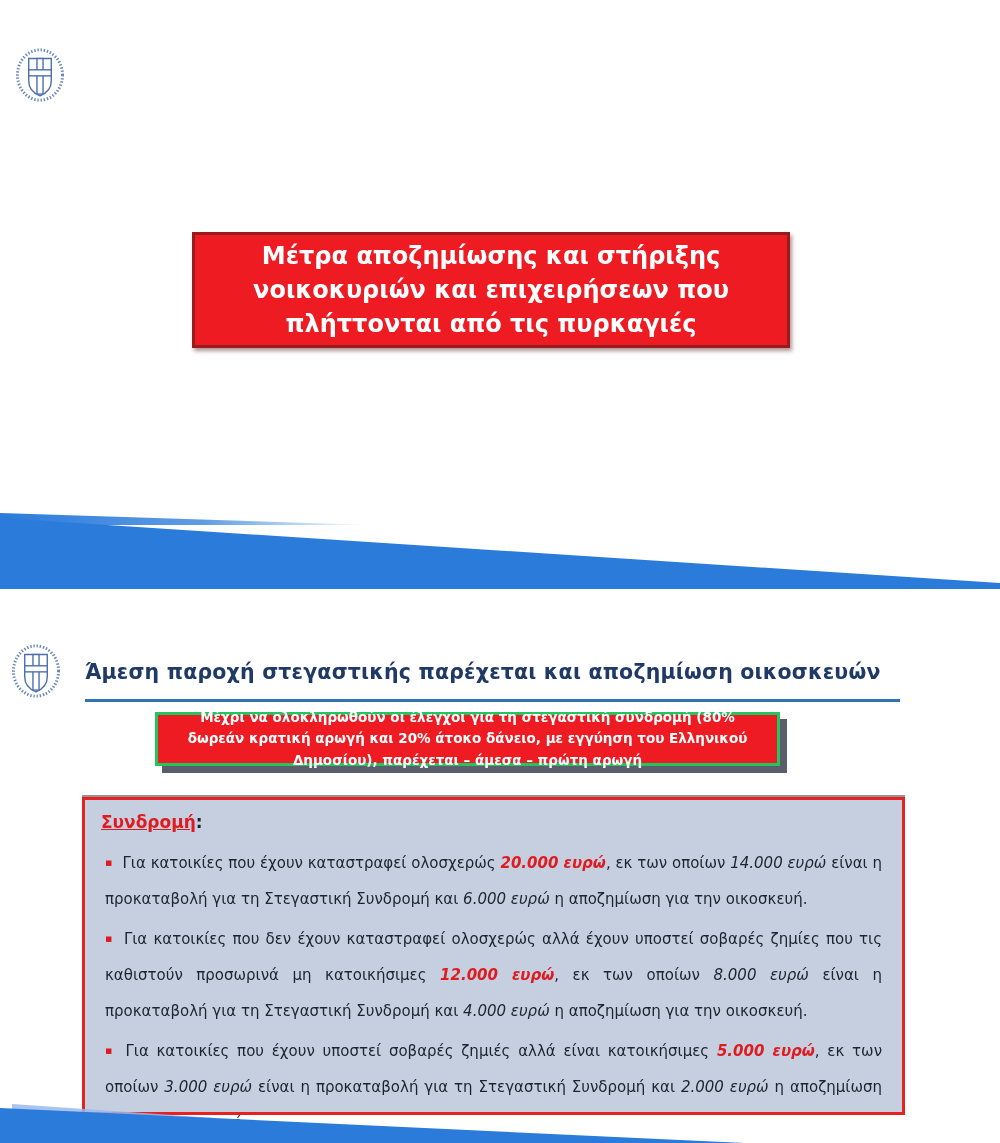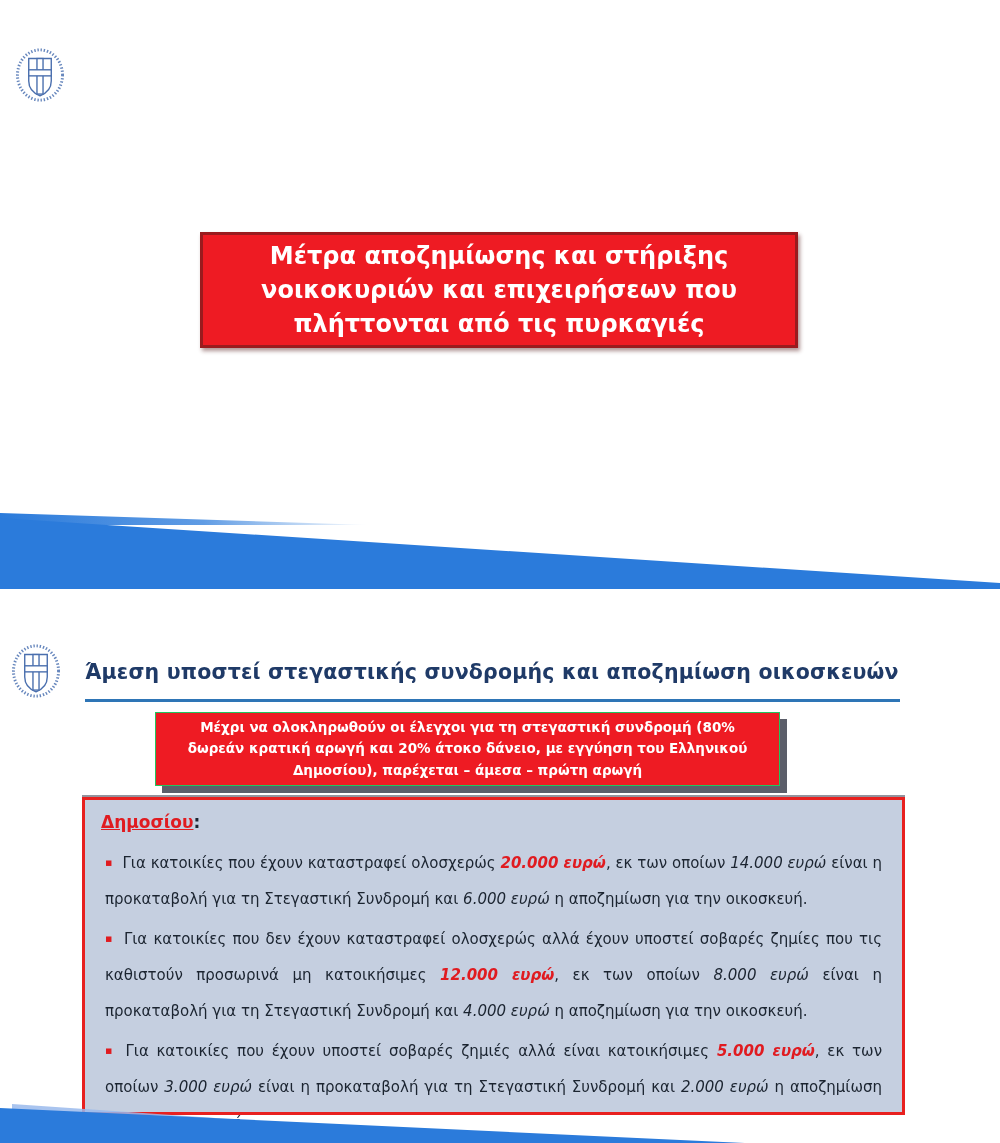--- a/index.html
+++ b/index.html
@@ -8,35 +8,35 @@
     font-family:"DejaVu Sans","Liberation Sans",sans-serif;
   }
   
   .logo{position:absolute;}
   #logo1{left:14px;top:46px;width:52px;height:58px;}
   #banner1{
     position:absolute;left:192px;top:232px;width:598px;height:116px;
     background:#ee1b23;border:3px solid #9a1b1e;box-sizing:border-box;
     display:flex;align-items:center;justify-content:center;
     color:#ffffff;font-weight:bold;font-size:24px;line-height:1.42;text-align:center;
-    padding:0 8px;box-shadow:2px 3px 4px rgba(80,20,20,.45);margin-left:8px;
+    padding:0 8px;box-shadow:2px 3px 4px rgba(80,20,20,.45);
   }
   #wedge1{position:absolute;left:0;top:505px;width:1000px;height:90px;display:block;}
   #wedge2{position:absolute;left:0;top:1100px;width:1000px;height:43px;display:block;}
   
   #logo2{left:10px;top:641px;width:52px;height:60px;}
   #title2{
     position:absolute;left:85px;top:650px;width:815px;height:44px;
     display:flex;align-items:center;
     color:#1f3a67;font-weight:bold;font-size:20.5px;letter-spacing:.2px;
   }
   #title-rule{position:absolute;left:85px;top:699px;width:815px;height:3px;background:#2e75b6;}
   #callout2{
-    position:absolute;left:155px;top:712px;width:625px;height:74px;box-sizing:border-box;
-    background:#ee1b23;border:1px solid #22c55e;
+    position:absolute;left:155px;top:712px;width:625px;height:54px;box-sizing:border-box;
+    background:#ee1b23;border:3px solid #22c55e;
     box-shadow:7px 7px 0 rgba(62,66,80,.85);
     display:flex;align-items:center;justify-content:center;
     color:#ffffff;font-weight:bold;font-size:13.5px;line-height:1.6;text-align:center;
     padding:2px 14px;
   }
   #infobox{
     position:absolute;left:82px;top:797px;width:823px;height:318px;box-sizing:border-box;
     background:#c5cfe0;border:3px solid #e8201f;
     box-shadow:0 -2px 0 rgba(40,40,60,.5);
     padding:4px 16px 0 16px;
@@ -82,31 +82,31 @@
   </svg>
 
   <svg id="logo2" class="logo" viewBox="0 0 60 66">
     <ellipse class="emblem-ring" cx="30" cy="33" rx="26" ry="29"></ellipse>
     <path class="emblem-shield" d="M17 14 h26 v26 q0 12 -13 17 q-13 -5 -13 -17 z"></path>
     <rect class="emblem-cross" x="26.5" y="14" width="7" height="41"></rect>
     <rect class="emblem-cross" x="17" y="27" width="26" height="7"></rect>
   </svg>
 
   <div id="title2">
-    <span>Άμεση υποστεί στεγαστικής συνδρομής και αποζημίωση οικοσκευών</span>
+    <span>Άμεση παροχή στεγαστικής παρέχεται και αποζημίωση οικοσκευών</span>
   </div>
   <div id="title-rule"></div>
 
   <div id="callout2">
     <span>Μέχρι να ολοκληρωθούν οι έλεγχοι για τη στεγαστική συνδρομή (80% δωρεάν κρατική αρωγή και 20% άτοκο δάνειο, με εγγύηση του Ελληνικού Δημοσίου), παρέχεται – άμεσα – πρώτη αρωγή</span>
   </div>
 
   <div id="infobox">
     <div id="box-heading">
-      <span class="hl">Δημοσίου</span><span>:</span>
+      <span class="hl">Συνδρομή</span><span>:</span>
     </div>
     <div>
         <p class="bullet"><span class="marker">▪</span><span class="seg-n">Για κατοικίες που έχουν καταστραφεί ολοσχερώς </span><span class="seg-ri">20.000 ευρώ</span><span class="seg-n">, εκ των οποίων </span><span class="seg-i">14.000 ευρώ</span><span class="seg-n"> είναι η προκαταβολή για τη Στεγαστική Συνδρομή και </span><span class="seg-i">6.000 ευρώ</span><span class="seg-n"> η αποζημίωση για την οικοσκευή.</span></p>
         <p class="bullet"><span class="marker">▪</span><span class="seg-n">Για κατοικίες που δεν έχουν καταστραφεί ολοσχερώς αλλά έχουν υποστεί σοβαρές ζημίες που τις καθιστούν προσωρινά μη κατοικήσιμες </span><span class="seg-ri">12.000 ευρώ</span><span class="seg-n">, εκ των οποίων </span><span class="seg-i">8.000 ευρώ</span><span class="seg-n"> είναι η προκαταβολή για τη Στεγαστική Συνδρομή και </span><span class="seg-i">4.000 ευρώ</span><span class="seg-n"> η αποζημίωση για την οικοσκευή.</span></p>
         <p class="bullet"><span class="marker">▪</span><span class="seg-n">Για κατοικίες που έχουν υποστεί σοβαρές ζημιές αλλά είναι κατοικήσιμες </span><span class="seg-ri">5.000 ευρώ</span><span class="seg-n">, εκ των οποίων </span><span class="seg-i">3.000 ευρώ</span><span class="seg-n"> είναι η προκαταβολή για τη Στεγαστική Συνδρομή και </span><span class="seg-i">2.000 ευρώ</span><span class="seg-n"> η αποζημίωση για την οικοσκευή.</span></p>
       </div>
   </div>
 
   <svg id="wedge2" viewBox="0 0 1000 43" preserveAspectRatio="none">
     <polygon points="12,4 230,19 12,13" fill="#9abaec" opacity="0.85"></polygon>

